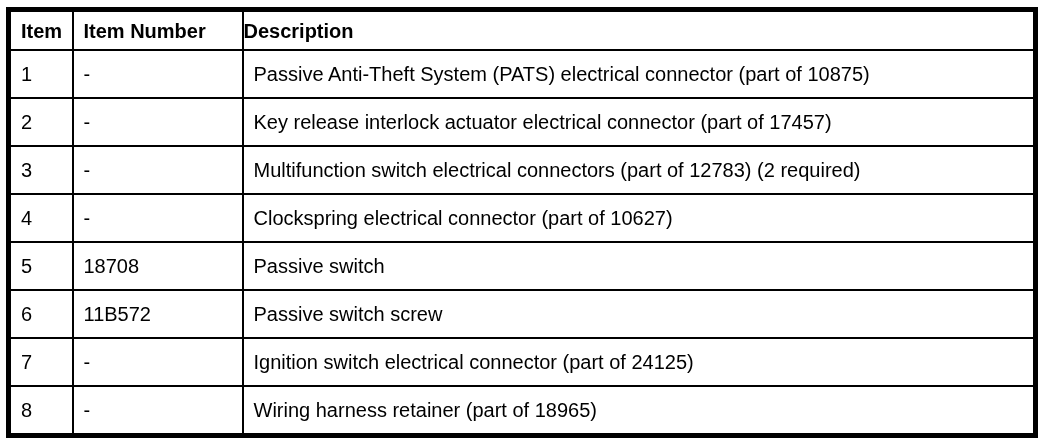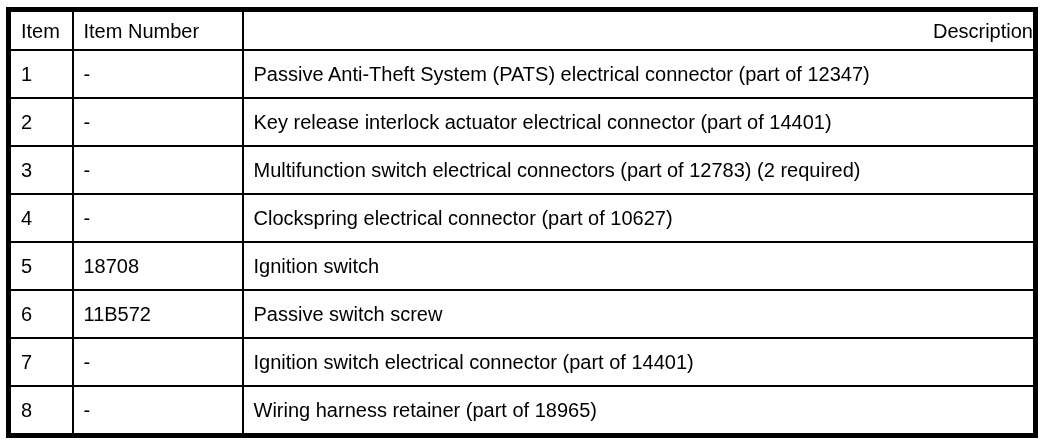--- a/index.html
+++ b/index.html
@@ -31,25 +31,25 @@
     border: 2px solid #000000;
     vertical-align: middle;
     padding: 0 6px 0 10px;
     font-size: 20px;
     line-height: 1.1;
     white-space: nowrap;
     overflow: hidden;
     text-align: left;
   }
   th {
-    font-weight: normal;
+    font-weight: bold;
     height: 37px;
   }
   th.th-desc {
-    text-align: right;
+    text-align: left;
     padding: 0;
   }
   td {
     height: 46px;
     font-weight: normal;
   }
 </style>
 </head>
 <body>
 
@@ -63,51 +63,51 @@
     <tr>
       <th class="th-item">Item</th>
       <th class="th-part">Item Number</th>
       <th class="th-desc">Description</th>
     </tr>
   </thead>
   <tbody>
     <tr>
       <td>1</td>
       <td>-</td>
-      <td>Passive Anti-Theft System (PATS) electrical connector (part of 12347)</td>
+      <td>Passive Anti-Theft System (PATS) electrical connector (part of 10875)</td>
     </tr>
     <tr>
       <td>2</td>
       <td>-</td>
-      <td>Key release interlock actuator electrical connector (part of 14401)</td>
+      <td>Key release interlock actuator electrical connector (part of 17457)</td>
     </tr>
     <tr>
       <td>3</td>
       <td>-</td>
       <td>Multifunction switch electrical connectors (part of 12783) (2 required)</td>
     </tr>
     <tr>
       <td>4</td>
       <td>-</td>
       <td>Clockspring electrical connector (part of 10627)</td>
     </tr>
     <tr>
       <td>5</td>
       <td>18708</td>
-      <td>Ignition switch</td>
+      <td>Passive switch</td>
     </tr>
     <tr>
       <td>6</td>
       <td>11B572</td>
       <td>Passive switch screw</td>
     </tr>
     <tr>
       <td>7</td>
       <td>-</td>
-      <td>Ignition switch electrical connector (part of 14401)</td>
+      <td>Ignition switch electrical connector (part of 24125)</td>
     </tr>
     <tr>
       <td>8</td>
       <td>-</td>
       <td>Wiring harness retainer (part of 18965)</td>
     </tr>
   </tbody>
 </table>
 
 </body></html>

